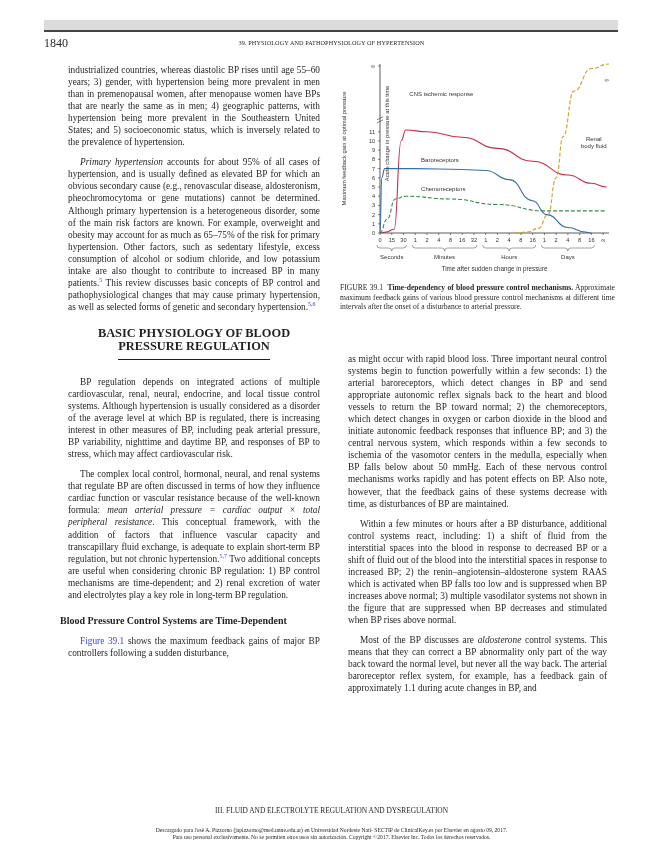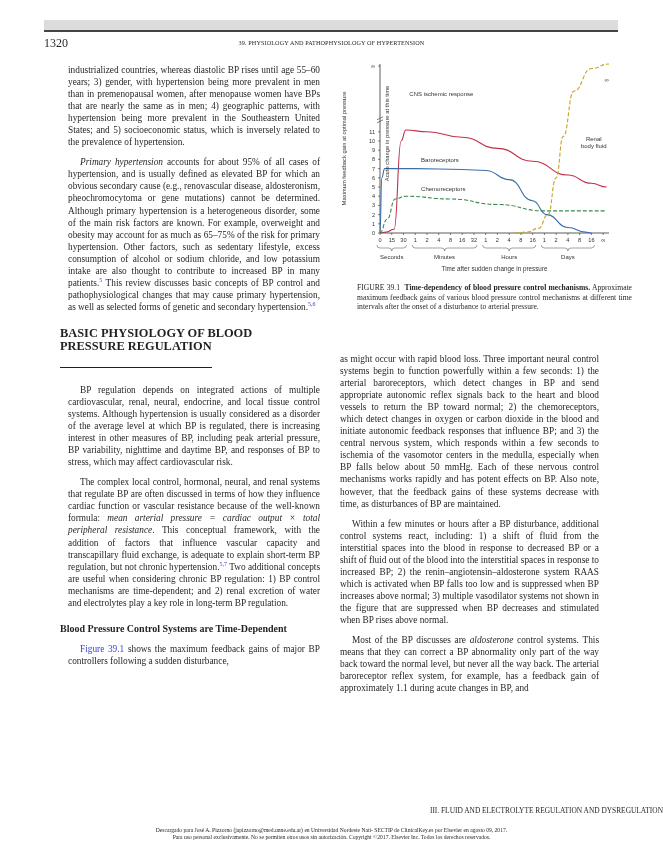--- a/index.html
+++ b/index.html
@@ -5,39 +5,39 @@
   html,body{margin:0;padding:0;background:#fff;}
   body{width:663px;height:848px;position:relative;overflow:hidden;font-family:"Liberation Serif","DejaVu Serif",serif;color:#231f20;}
   .topbar{position:absolute;left:44px;top:20px;width:574px;height:10px;background:#dcdcdc;}
   .toprule{position:absolute;left:44px;top:30px;width:574px;height:2px;background:#444;}
   .pagenum{position:absolute;left:44px;top:36px;font-size:12px;}
   .running{position:absolute;left:0;width:663px;top:39px;text-align:center;font-size:6.2px;letter-spacing:0.1px;}
   .col{position:absolute;font-size:9.3px;line-height:12.05px;text-align:justify;}
   .col p{margin:8px;}
   .col p.ind{text-indent:12px;}
   .left{left:60px;top:56px;width:268px;}
-  .right{left:332px;top:345px;width:275px;}
+  .right{left:340px;top:345px;width:275px;}
   .sup{color:#3a45d8;font-size:6px;vertical-align:super;line-height:0;}
   .link{color:#3a45d8;}
-  h2.sec{margin:14px 0 16px 0;font-size:12.4px;line-height:13px;text-align:left;font-weight:bold;}
-  h2.sec span.u{display:inline-block;border-bottom:1.2px solid #231f20;padding-bottom:14px;}
+  h2.sec{margin:14px 0 16px 0;font-size:12.4px;line-height:13px;text-align:center;font-weight:bold;}
+  h2.sec span.u{display:inline-block;border-bottom:1.2px solid #231f20;padding-bottom:6px;}
   h3.sub{margin:13px 0 7px 0;font-size:10px;line-height:13px;font-weight:bold;text-align:left;}
   .figwrap{position:absolute;left:337px;top:58px;width:282px;height:216px;}
-  .caption{position:absolute;left:340px;top:283px;width:275px;font-size:7.6px;line-height:9.6px;text-align:justify;margin-left:17px;}
+  .caption{position:absolute;left:340px;top:283px;width:275px;font-size:7.6px;line-height:9.6px;text-align:justify;}
   .caption b{font-weight:bold;}
-  .footer1{position:absolute;left:0;width:663px;top:806px;text-align:right;font-size:7.4px;}
+  .footer1{position:absolute;left:0;width:663px;top:806px;text-align:center;font-size:7.4px;}
   .footer2{position:absolute;left:0;width:663px;top:827px;text-align:center;font-size:5.6px;line-height:7px;}
   svg text{font-family:"Liberation Sans","DejaVu Sans",sans-serif;}
 </style>
 </head>
 <body>
 
 <div class="topbar"></div>
 <div class="toprule"></div>
-<div class="pagenum">1320</div>
+<div class="pagenum">1840</div>
 <div class="running">39. PHYSIOLOGY AND PATHOPHYSIOLOGY OF HYPERTENSION</div>
 
 <div class="col left">
   <p>industrialized countries, whereas diastolic BP rises until age 55–60 years; 3) gender, with hypertension being more prevalent in men than in premenopausal women, after menopause women have BPs that are nearly the same as in men; 4) geographic patterns, with hypertension being more prevalent in the Southeastern United States; and 5) socioeconomic status, which is inversely related to the prevalence of hypertension.</p>
   <p class="ind"><i>Primary hypertension</i><span> accounts for about 95% of all cases of hypertension, and is usually defined as elevated BP for which an obvious secondary cause (e.g., renovascular disease, aldosteronism, pheochromocytoma or gene mutations) cannot be determined. Although primary hypertension is a heterogeneous disorder, some of the main risk factors are known. For example, overweight and obesity may account for as much as 65–75% of the risk for primary hypertension. Other factors, such as sedentary lifestyle, excess consumption of alcohol or sodium chloride, and low potassium intake are also thought to contribute to increased BP in many patients.</span><span class="sup">5</span><span> This review discusses basic concepts of BP control and pathophysiological changes that may cause primary hypertension, as well as selected forms of genetic and secondary hypertension.</span><span class="sup">5,6</span></p>
   <h2 class="sec"><span>BASIC PHYSIOLOGY OF BLOOD</span><br><span class="u">PRESSURE REGULATION</span></h2>
   <p class="ind">BP regulation depends on integrated actions of multiple cardiovascular, renal, neural, endocrine, and local tissue control systems. Although hypertension is usually considered as a disorder of the average level at which BP is regulated, there is increasing interest in other measures of BP, including peak arterial pressure, BP variability, nighttime and daytime BP, and responses of BP to stress, which may affect cardiovascular risk.</p>
   <p class="ind"><span>The complex local control, hormonal, neural, and renal systems that regulate BP are often discussed in terms of how they influence cardiac function or vascular resistance because of the well-known formula: </span><i>mean arterial pressure = cardiac output × total peripheral resistance</i><span>. This conceptual framework, with the addition of factors that influence vascular capacity and transcapillary fluid exchange, is adequate to explain short-term BP regulation, but not chronic hypertension.</span><span class="sup">5,7</span><span> Two additional concepts are useful when considering chronic BP regulation: 1) BP control mechanisms are time-dependent; and 2) renal excretion of water and electrolytes play a key role in long-term BP regulation.</span></p>
   <h3 class="sub">Blood Pressure Control Systems are Time-Dependent</h3>
   <p class="ind"><span class="link">Figure 39.1</span><span> shows the maximum feedback gains of major BP controllers following a sudden disturbance,</span></p>

